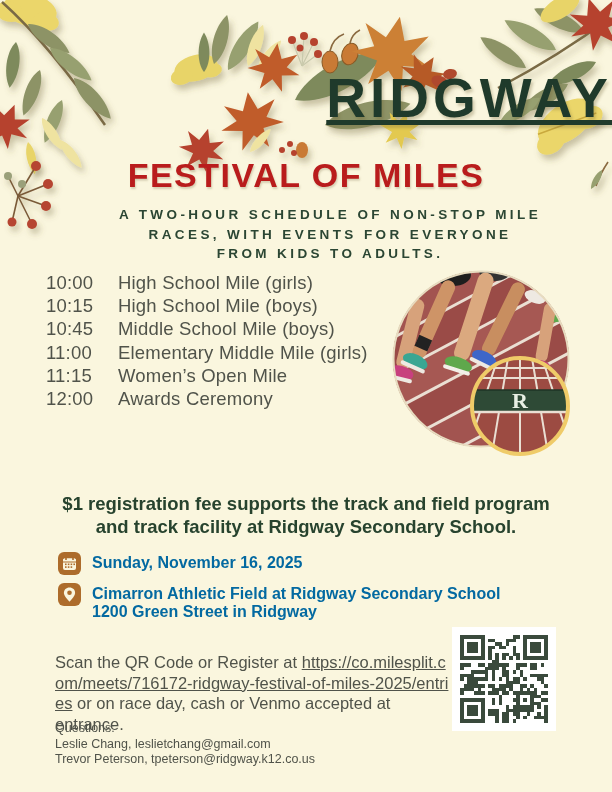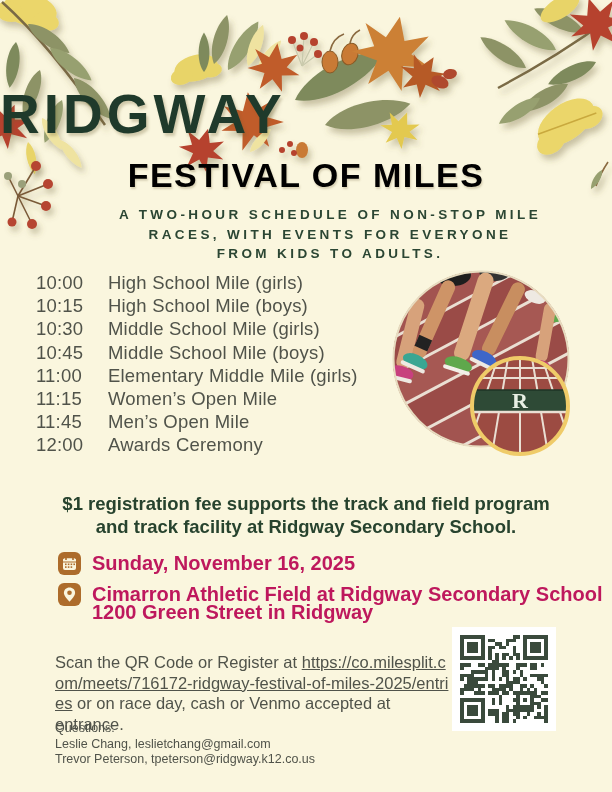--- a/index.html
+++ b/index.html
@@ -5,53 +5,54 @@
   html,body{margin:0;padding:0;}
   body{
     width:612px;height:792px;position:relative;overflow:hidden;
     background:#FAF6DE;
     font-family:"Liberation Sans","DejaVu Sans",sans-serif;
     -webkit-font-smoothing:antialiased;
   }
   .layer{position:absolute;left:0;top:0;}
   
   .title{
-    position:absolute;top:82px;left:0;width:100%;text-align:left;z-index:5;
+    position:absolute;top:66px;left:0;width:100%;text-align:right;z-index:5;
     font-size:55px;font-weight:800;letter-spacing:4px;color:#1F3A2B;
     text-shadow:2px 3px 3px rgba(110,95,50,.30);
+    text-decoration:underline;
   }
   .title2{
     position:absolute;top:156px;left:0;width:100%;text-align:center;z-index:5;
-    font-size:34px;font-weight:800;letter-spacing:1.5px;color:#000000;
+    font-size:34px;font-weight:800;letter-spacing:1.5px;color:#b91c1c;
     text-shadow:1px 2px 2px rgba(110,95,50,.25);
   }
   .desc{
     position:absolute;top:205px;left:0;width:100%;text-align:center;z-index:5;
     font-size:13.5px;font-weight:700;letter-spacing:3.4px;line-height:19.5px;color:#2B4633;padding-left:24px;
   }
   
-  .schedule{position:absolute;top:271px;left:36px;z-index:4;}
+  .schedule{position:absolute;top:271px;left:46px;z-index:4;}
   .sched-row{display:flex;font-size:18.5px;line-height:23.2px;color:#50534A;letter-spacing:.2px;}
   .sched-time{width:72px;flex:0 0 72px;}
   
   .photo-main{position:absolute;left:392px;top:270px;z-index:2;}
   .photo-inset{position:absolute;left:468px;top:354px;z-index:3;}
   
   .fee{
     position:absolute;top:492px;left:0;width:100%;text-align:center;z-index:5;
     font-size:18.5px;font-weight:700;line-height:23px;color:#27432E;
   }
   
   .info{position:absolute;top:551px;left:58px;z-index:5;}
   .info-row{display:flex;align-items:flex-start;margin-bottom:7px;}
   .info-icon{
     width:23px;height:23px;flex:0 0 23px;border-radius:6px;background:#AD6C2B;
     display:flex;align-items:center;justify-content:center;margin-right:11px;margin-top:1px;
   }
-  .info-text{font-size:20px;font-weight:700;line-height:18px;color:#be185d;padding-top:3px;}
+  .info-text{font-size:16px;font-weight:700;line-height:18px;color:#0369a1;padding-top:3px;}
   
   .register{
     position:absolute;top:652px;left:55px;width:394px;z-index:5;
     font-size:16.5px;line-height:20.5px;color:#50534A;
   }
   .register a{color:#50534A;text-decoration:underline;word-break:break-all;}
   
   .questions{position:absolute;top:721px;left:55px;z-index:5;font-size:12.5px;line-height:15.5px;color:#50534A;}
   
   .qr-box{
@@ -188,38 +189,30 @@
 <div class="schedule">
   <div class="sched-row">
       <div class="sched-time">10:00</div>
       <div>High School Mile (girls)</div>
     </div>
   <div class="sched-row">
       <div class="sched-time">10:15</div>
       <div>High School Mile (boys)</div>
     </div>
   <div class="sched-row">
-      <div class="sched-time">10:30</div>
-      <div>Middle School Mile (girls)</div>
-    </div>
-  <div class="sched-row">
       <div class="sched-time">10:45</div>
       <div>Middle School Mile (boys)</div>
     </div>
   <div class="sched-row">
       <div class="sched-time">11:00</div>
       <div>Elementary Middle Mile (girls)</div>
     </div>
   <div class="sched-row">
       <div class="sched-time">11:15</div>
       <div>Women’s Open Mile</div>
-    </div>
-  <div class="sched-row">
-      <div class="sched-time">11:45</div>
-      <div>Men’s Open Mile</div>
     </div>
   <div class="sched-row">
       <div class="sched-time">12:00</div>
       <div>Awards Ceremony</div>
     </div>
 </div>
 
 <svg class="photo-main" width="178" height="178" viewBox="-1 -1 178 178" aria-hidden="true">
   <defs>
       <clipPath id="bigClip">

